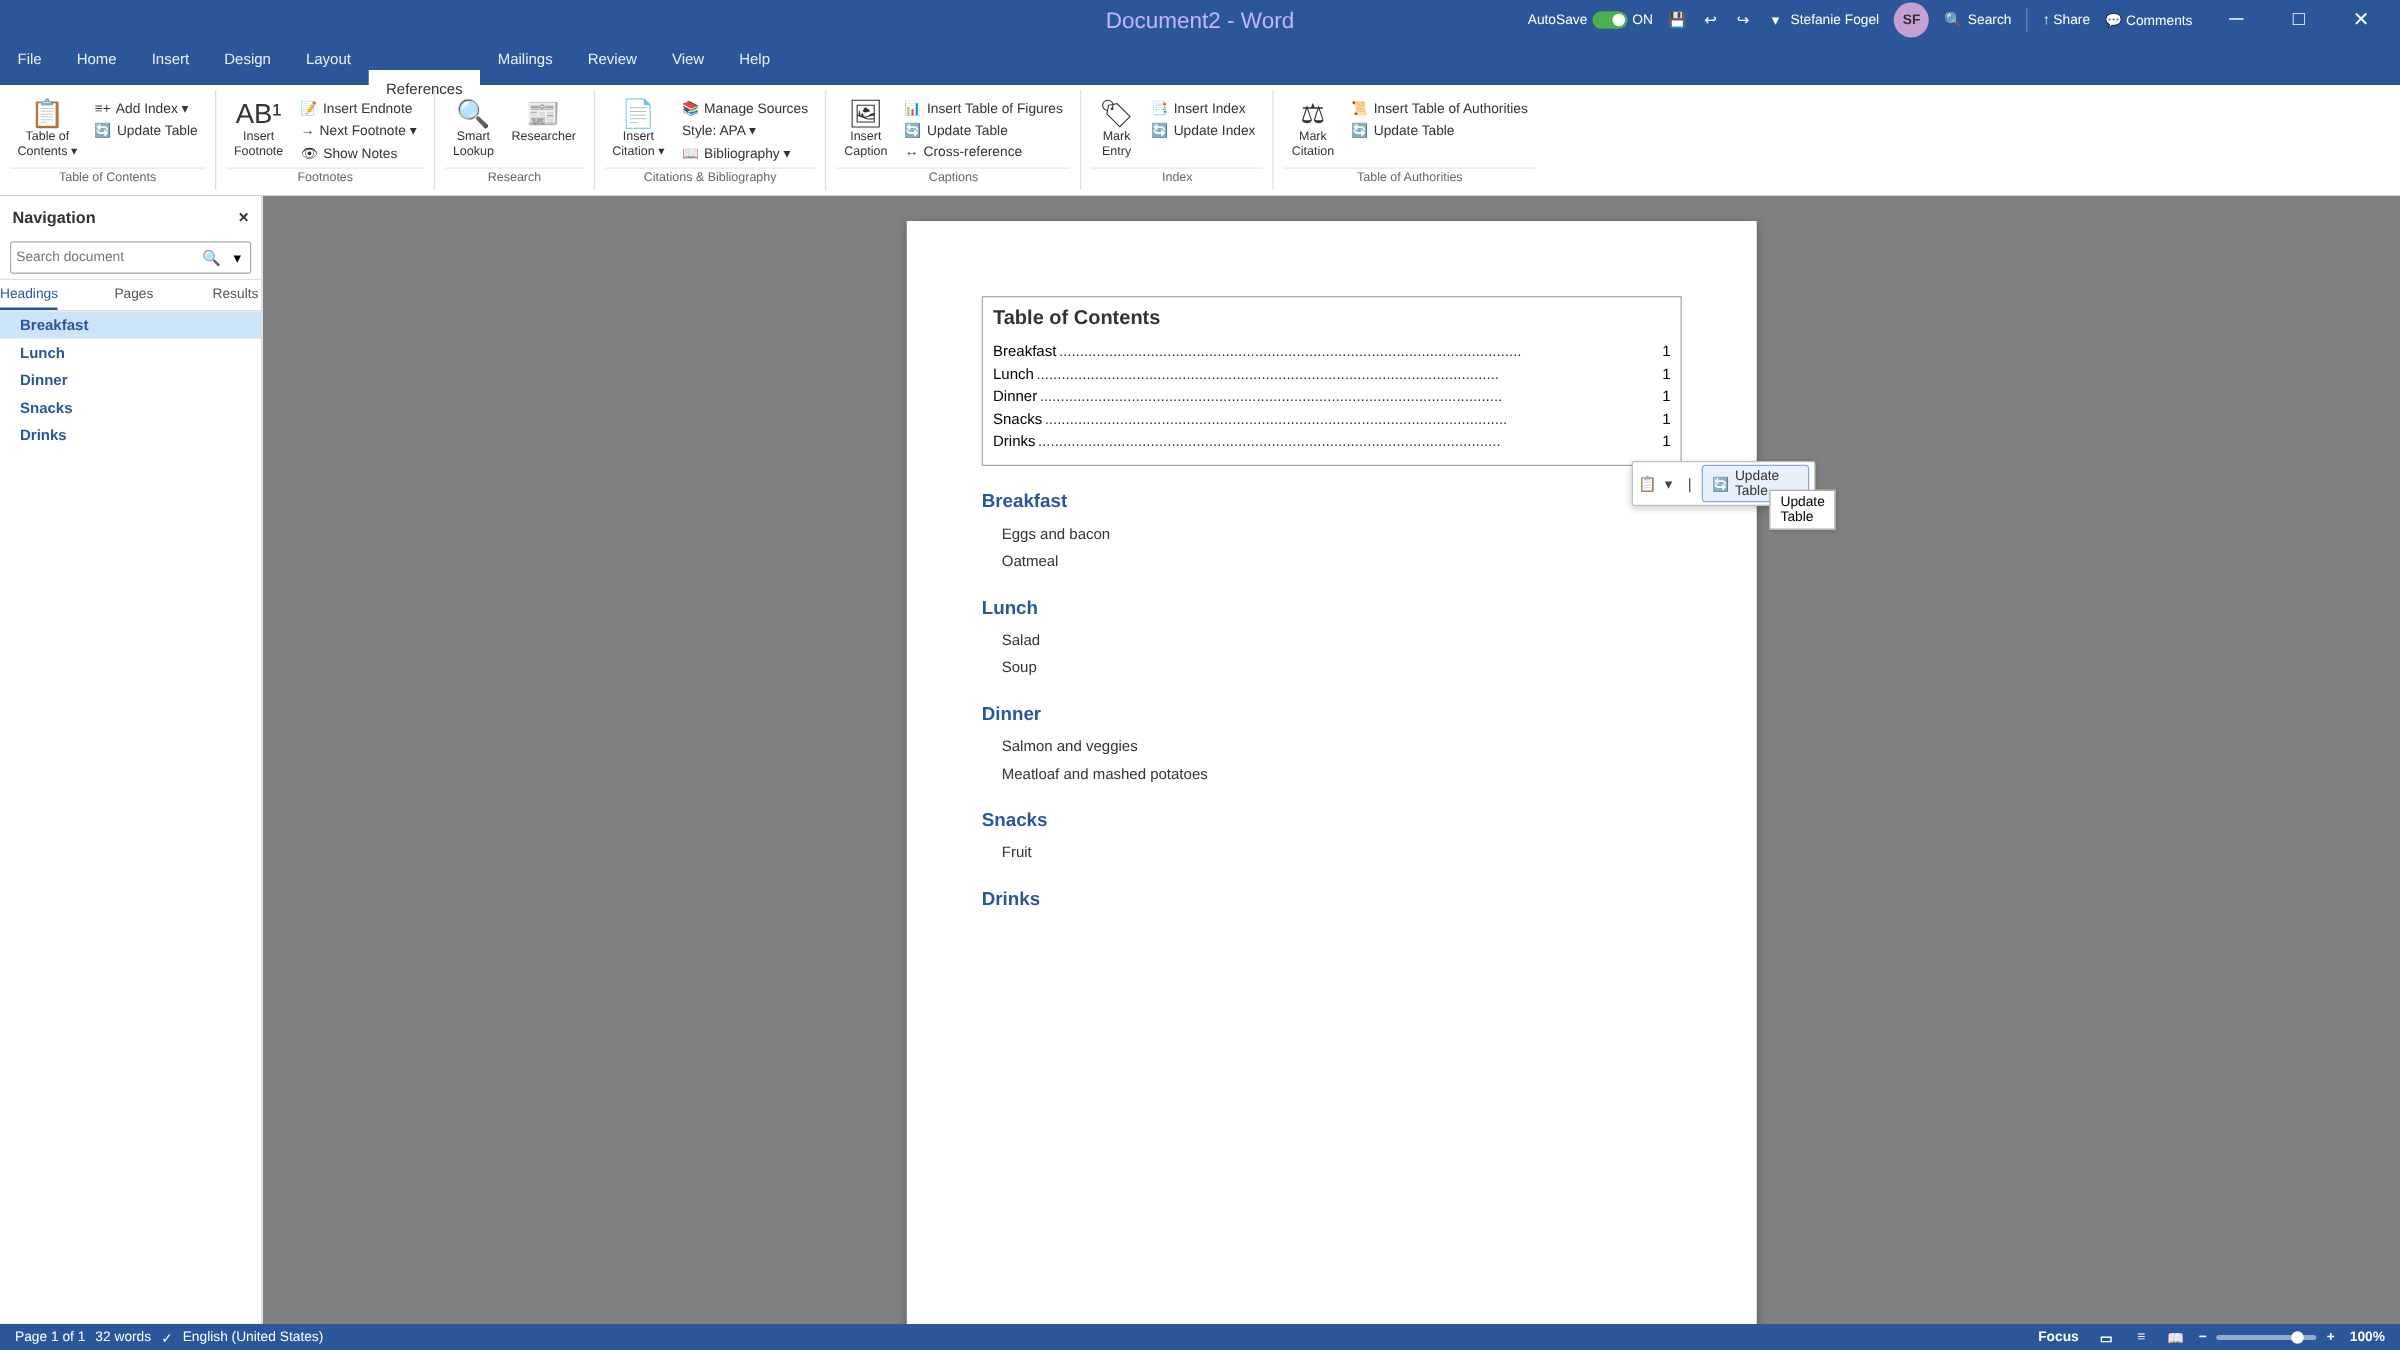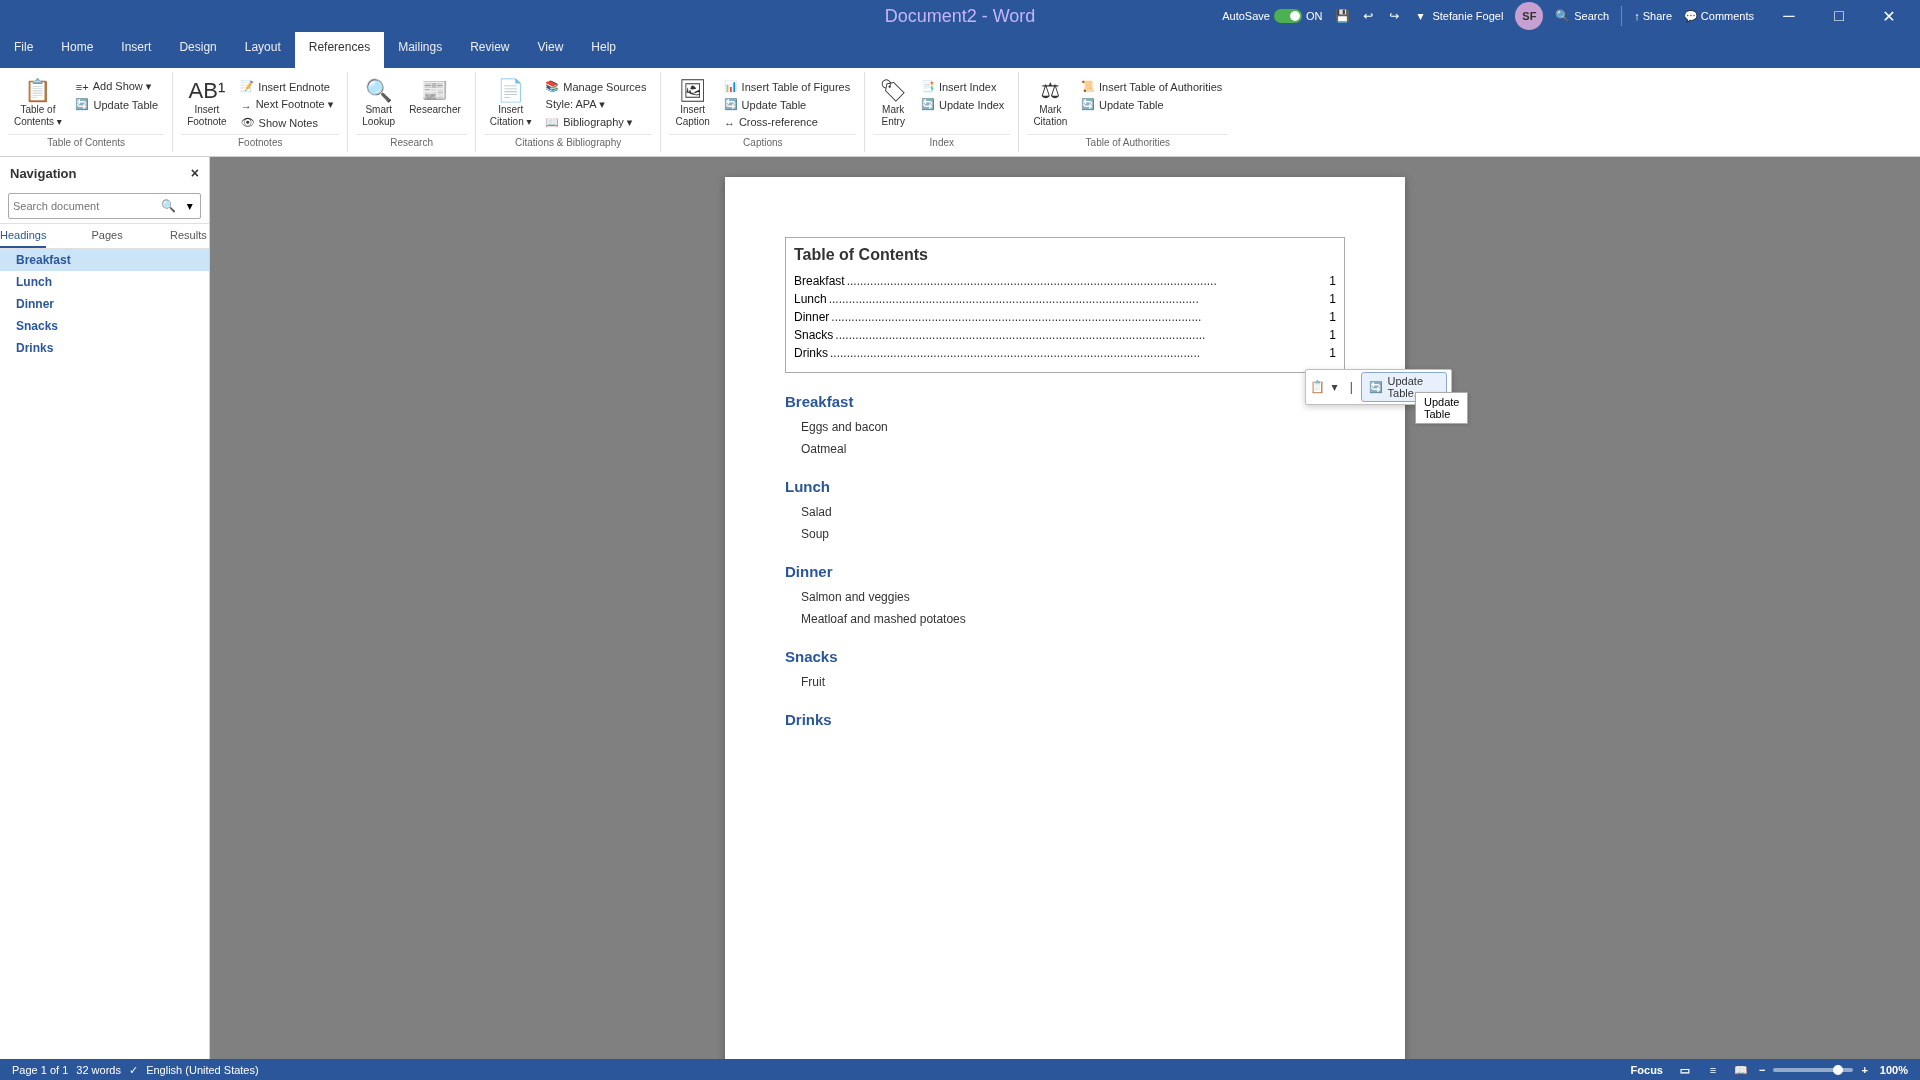--- a/index.html
+++ b/index.html
@@ -22,21 +22,21 @@
     .autosave-toggle { display: flex; align-items: center; gap: 4px; font-size: 11px; }
     .toggle-pill { width: 28px; height: 14px; background: #4caf50; border-radius: 7px; position: relative; }
     .toggle-dot { width: 10px; height: 10px; background: white; border-radius: 50%; position: absolute; right: 2px; top: 2px; }
     .quick-access { display: flex; align-items: center; gap: 2px; }
     .qa-btn { width: 24px; height: 24px; display: flex; align-items: center; justify-content: center; border-radius: 2px; cursor: pointer; }
 
     
     #ribbon { background: #fff; border-bottom: 1px solid #d0d0d0; }
     #ribbon-tabs { display: flex; background: #2b579a; height: 36px; }
     .ribbon-tab { padding: 8px 14px; color: rgba(255,255,255,0.9); font-size: 12px; cursor: pointer; }
-    .ribbon-tab.active { background: #fff; color: #333; }
+    .ribbon-tab.active { background: #fff; color: #333; margin-top: 24px; }
     #ribbon-content { display: flex; height: 88px; background: #fff; padding: 4px 0; }
     .ribbon-group { display: flex; flex-direction: column; padding: 4px 8px; border-right: 1px solid #e0e0e0; min-width: 60px; }
     .ribbon-group-buttons { display: flex; align-items: flex-start; flex: 1; gap: 2px; }
     .ribbon-group-label { text-align: center; font-size: 10px; color: #666; padding-top: 2px; border-top: 1px solid #e8e8e8; margin-top: auto; }
     .ribbon-btn { display: flex; flex-direction: column; align-items: center; justify-content: flex-start; padding: 4px 6px; cursor: pointer; border-radius: 3px; min-width: 40px; font-size: 10px; color: #333; gap: 2px; }
     .ribbon-btn .icon { font-size: 22px; line-height: 1; }
     .ribbon-btn .label { text-align: center; line-height: 1.2; }
     .ribbon-btn-small { display: flex; align-items: center; gap: 4px; padding: 2px 6px; cursor: pointer; border-radius: 2px; font-size: 11px; color: #333; white-space: nowrap; }
     .ribbon-col { display: flex; flex-direction: column; gap: 1px; justify-content: flex-start; padding-top: 2px; }
 
@@ -148,21 +148,21 @@
 
     <div class="ribbon-group">
       <div class="ribbon-group-buttons">
         <div class="ribbon-btn">
           <div class="icon">📋</div>
           <div class="label">Table of<br>Contents ▾</div>
         </div>
         <div class="ribbon-col">
           <div class="ribbon-btn-small">
             <span>≡+</span>
-            <span>Add Show ▾</span>
+            <span>Add Index ▾</span>
           </div>
           <div class="ribbon-btn-small">
             <span>🔄</span>
             <span>Update Table</span>
           </div>
         </div>
       </div>
       <div class="ribbon-group-label">Table of Contents</div>
     </div>
 

